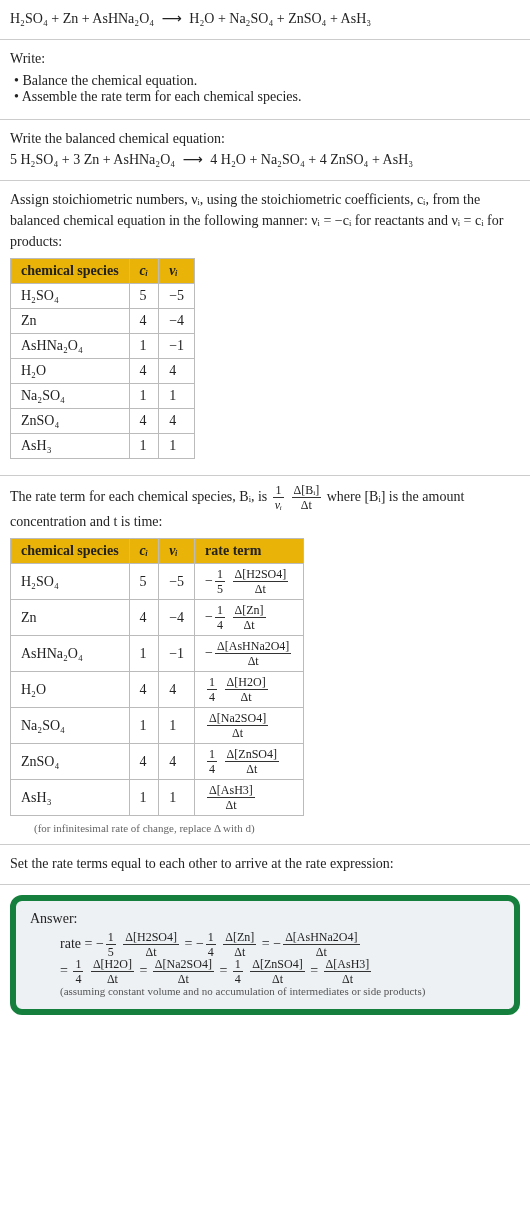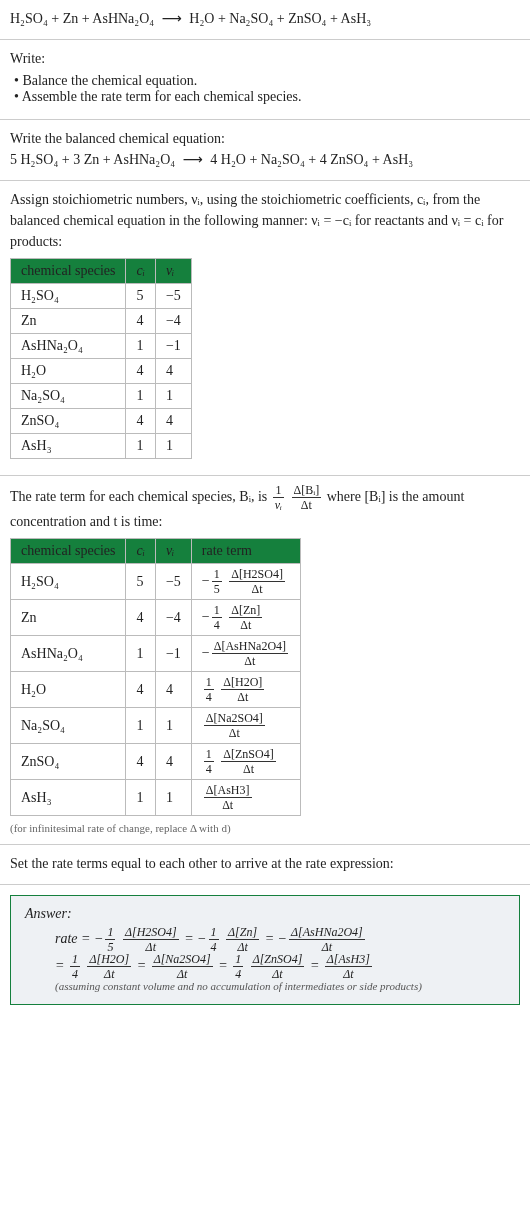--- a/index.html
+++ b/index.html
@@ -28,34 +28,35 @@
     border-collapse: collapse;
     margin: 6px 0;
   }
   table.data th, table.data td {
     border: 1px solid #bbb;
     padding: 4px 10px;
     text-align: left;
     font-weight: normal;
   }
   table.data th {
-    background: #15803d;
+    background: #eab308;
+    font-weight: bold;
   }
   .note {
     font-size: 11px;
     color: #666;
     margin-top: 2px;
+    margin-left: 24px;
   }
   .answer-box {
     background: #eef1f4;
-    border: 1px solid #15803d;
-    border-radius: 0;
+    border: 6px solid #15803d;
+    border-radius: 12px;
     padding: 10px 14px 12px 14px;
     margin: 10px;
-    font-style: italic;
   }
   .answer-label { margin-bottom: 4px; }
   .indent { padding-left: 30px; }
   .frac {
     display: inline-block;
     vertical-align: middle;
     text-align: center;
     font-size: 12px;
     line-height: 1;
     margin: 0 2px;

